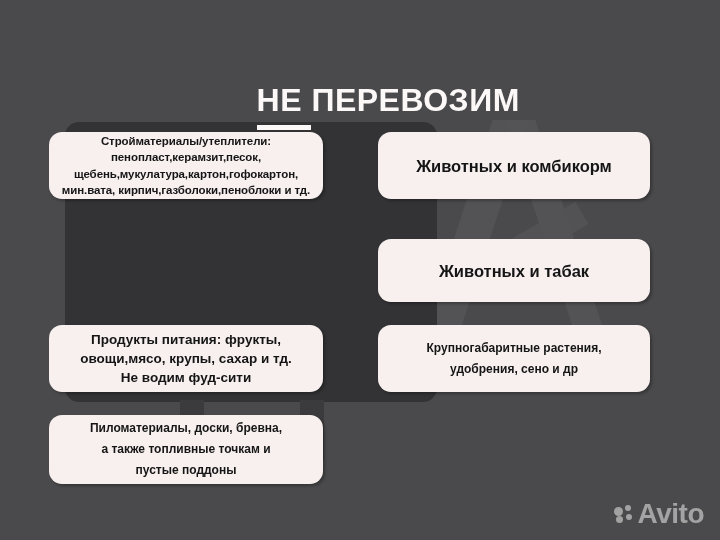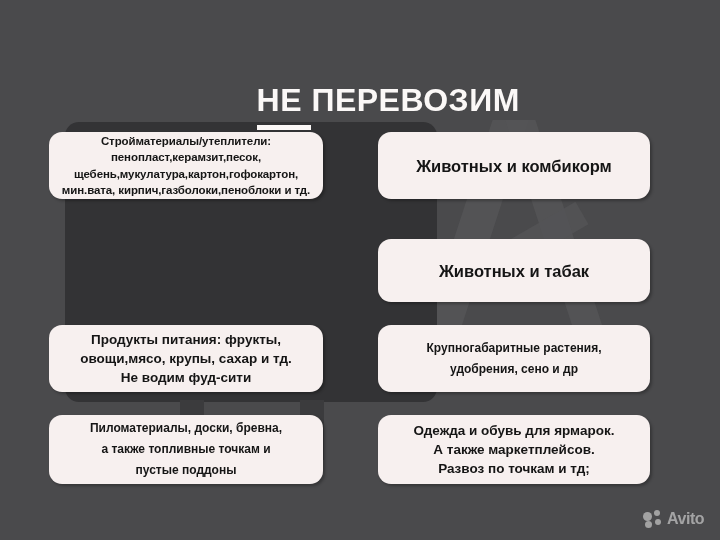--- a/index.html
+++ b/index.html
@@ -179,21 +179,21 @@
     position: absolute;
     border-radius: 50%;
     background: #d8d8d8;
     display: block;
   }
   .avito-dots i:nth-child(1) { width: 9px;  height: 9px;  left: 0px;  top: 2px;  }
   .avito-dots i:nth-child(2) { width: 6px;  height: 6px;  left: 11px; top: 0px;  }
   .avito-dots i:nth-child(3) { width: 7px;  height: 7px;  left: 2px;  top: 11px; }
   .avito-dots i:nth-child(4) { width: 6px;  height: 6px;  left: 12px; top: 9px;  }
   .avito-word {
-    font-size: 16px;
+    font-size: 28px;
     font-weight: 700;
     color: #dadada;
     letter-spacing: -0.5px;
     line-height: 1;
   }
 </style>
 </head>
 <body>
 
 <div class="poster">
@@ -242,25 +242,20 @@
 
     <div class="card col-r row-2">
       <span class="card-text t-xlarge">Животных и табак</span>
     </div>
 
     <div class="card col-r row-3">
       <span class="card-text t-large">Крупногабаритные растения,
 удобрения, сено и др</span>
     </div>
 
-    <div class="card col-r row-4">
-      <span class="card-text t-medium">Одежда и обувь для ярмарок.
-А также маркетплейсов.
-Развоз по точкам и тд;</span>
-    </div>
 
   </div>
 
   <div class="avito">
     <span class="avito-dots">
       <i></i>
         <i></i>
         <i></i>
         <i></i>
     </span>

